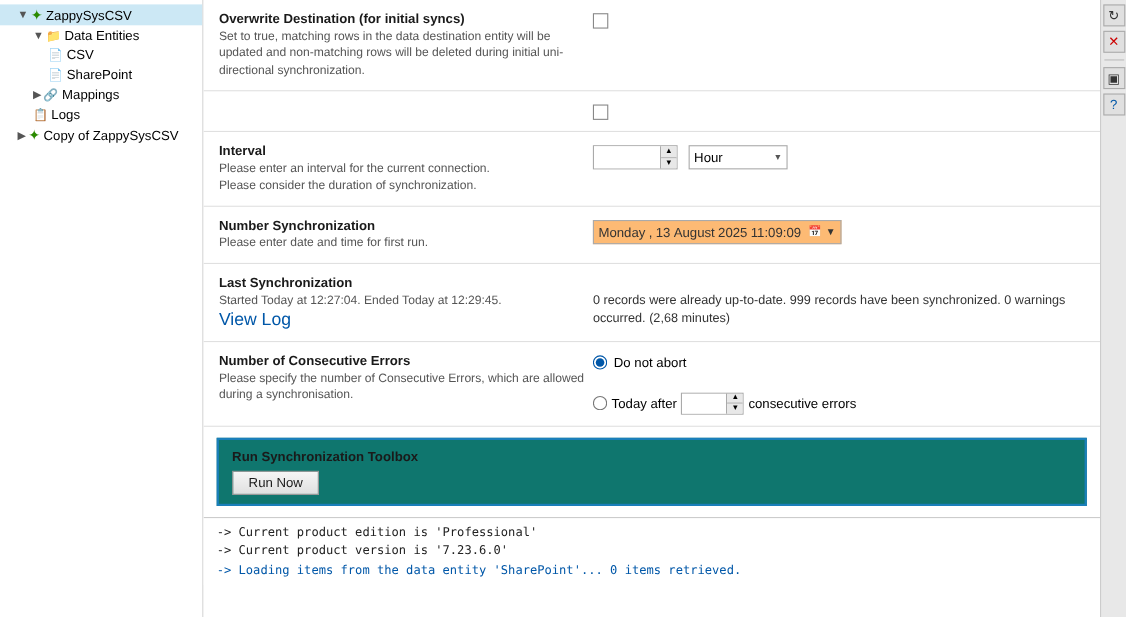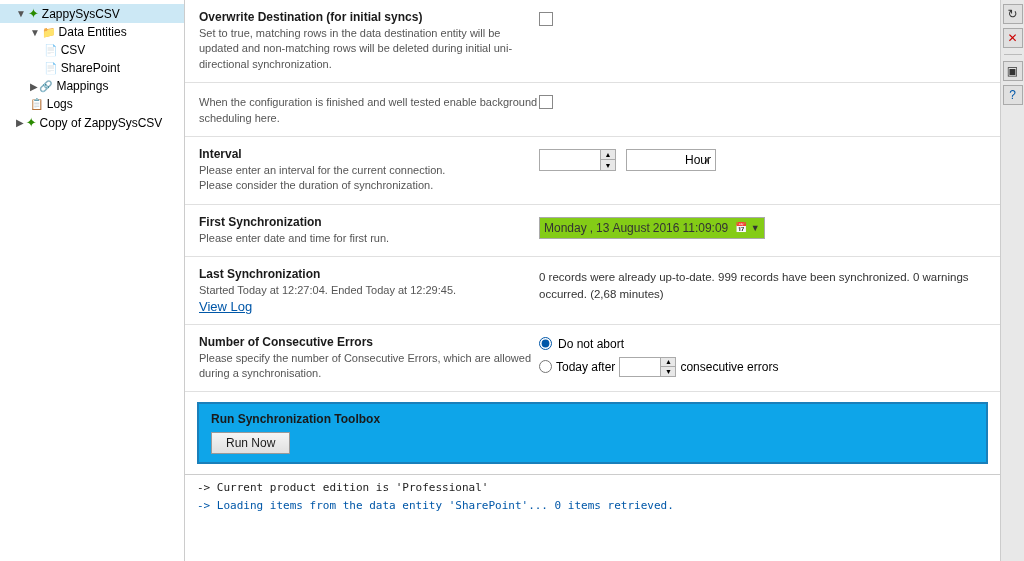--- a/index.html
+++ b/index.html
@@ -87,21 +87,20 @@
     .select-control {
       height: 22px;
       border: 1px solid #aaa;
       background: #fff;
       padding: 0 4px;
       font-size: 12px;
       min-width: 90px;
       appearance: none;
       -webkit-appearance: none;
       position: relative;
-      text-align: right;
     }
     .select-wrapper {
       position: relative;
       display: inline-block;
     }
     .select-wrapper::after {
       content: '▼';
       font-size: 8px;
       position: absolute;
       right: 5px;
@@ -109,47 +108,46 @@
       transform: translateY(-50%);
       pointer-events: none;
       color: #555;
     }
 
     
     .date-input-group {
       display: flex;
       align-items: center;
       border: 1px solid #aaa;
-      background: #84cc16;
+      background: #fdba74;
       height: 22px;
       padding: 0 4px;
       gap: 3px;
       font-size: 12px;
       min-width: 220px;
     }
     .date-input-group span { color: #333; }
 
     
     .sync-info-text {
       font-size: 11.5px;
       color: #333;
       line-height: 1.5;
     }
     .view-log-link {
       color: #0057a8;
-      text-decoration: underline;
       cursor: pointer;
-      font-size: 13px;
+      font-size: 16px;
     }
 
     
     .radio-group {
       display: flex;
       flex-direction: column;
-      gap: 6px;
+      gap: 20px;
     }
     .radio-row {
       display: flex;
       align-items: center;
       gap: 6px;
       font-size: 12px;
     }
     .radio-input {
       accent-color: #0057a8;
       width: 13px;
@@ -158,21 +156,21 @@
     .consecutive-inline {
       display: flex;
       align-items: center;
       gap: 4px;
     }
 
     
     .run-sync-box {
       margin: 10px 12px;
       border: 2px solid #1a7fba;
-      background: #0ea5e9;
+      background: #0f766e;
       padding: 8px 12px;
     }
     .run-sync-title {
       font-size: 12px;
       font-weight: bold;
       color: #1a1a1a;
       margin-bottom: 6px;
     }
     .run-now-btn {
       background: linear-gradient(to bottom, #f5f5f5, #e0e0e0);
@@ -304,21 +302,20 @@
         <div class="field-title">Overwrite Destination (for initial syncs)</div>
         <div class="field-desc">Set to true, matching rows in the data destination entity will be updated and non-matching rows will be deleted during initial uni-directional synchronization.</div>
       </div>
       <div class="form-row-control">
         <div class="checkbox-control"></div>
       </div>
     </div>
 
     <div class="form-row">
       <div class="form-row-label">
-        <div class="field-desc">When the configuration is finished and well tested enable background scheduling here.</div>
       </div>
       <div class="form-row-control">
         <div class="checkbox-control"></div>
       </div>
     </div>
 
     <div class="form-row">
       <div class="form-row-label">
         <div class="field-title">Interval</div>
         <div class="field-desc">Please enter an interval for the current connection.<br>Please consider the duration of synchronization.</div>
@@ -340,38 +337,38 @@
             <option>Day</option>
             <option>Week</option>
             <option>Month</option>
           </select>
         </div>
       </div>
     </div>
 
     <div class="form-row">
       <div class="form-row-label">
-        <div class="field-title">First Synchronization</div>
+        <div class="field-title">Number Synchronization</div>
         <div class="field-desc">Please enter date and time for first run.</div>
       </div>
       <div class="form-row-control">
         <div class="date-input-group">
           <span>Monday</span>
           <span>,</span>
           <span>13</span>
           <span>August</span>
-          <span>2016</span>
+          <span>2025</span>
           <span>11:09:09</span>
           <span style="margin-left:4px; font-size:10px; color:#555;">📅</span>
           <span style="font-size:9px;">▼</span>
         </div>
       </div>
     </div>
 
-    <div class="form-row" style="min-height: 60px;">
+    <div class="form-row" style="min-height: 60px; align-items: flex-end;">
       <div class="form-row-label">
         <div class="field-title">Last Synchronization</div>
         <div class="field-desc">Started  Today at 12:27:04. Ended Today at 12:29:45.</div>
         <a class="view-log-link">View Log</a>
       </div>
       <div class="form-row-control">
         <div class="sync-info-text">0 records were already up-to-date. 999 records have been synchronized. 0 warnings occurred. (2,68 minutes)</div>
       </div>
     </div>
 
@@ -402,20 +399,21 @@
       </div>
     </div>
 
     <div class="run-sync-box">
       <div class="run-sync-title">Run Synchronization Toolbox</div>
       <button class="run-now-btn">Run Now</button>
     </div>
 
     <div class="log-output">
       <span class="log-line">-&gt; Current product edition is 'Professional'</span>
+      <span class="log-line">-&gt; Current product version is '7.23.6.0'</span>
       <span class="log-line log-loading">-&gt; Loading items from the data entity 'SharePoint'... 0 items retrieved.</span>
 
     </div>
 
   </div>
 </div>
 
 <div class="right-toolbar">
   <div class="toolbar-btn" title="Refresh">↻</div>
   <div class="toolbar-btn red" title="Stop">✕</div>

